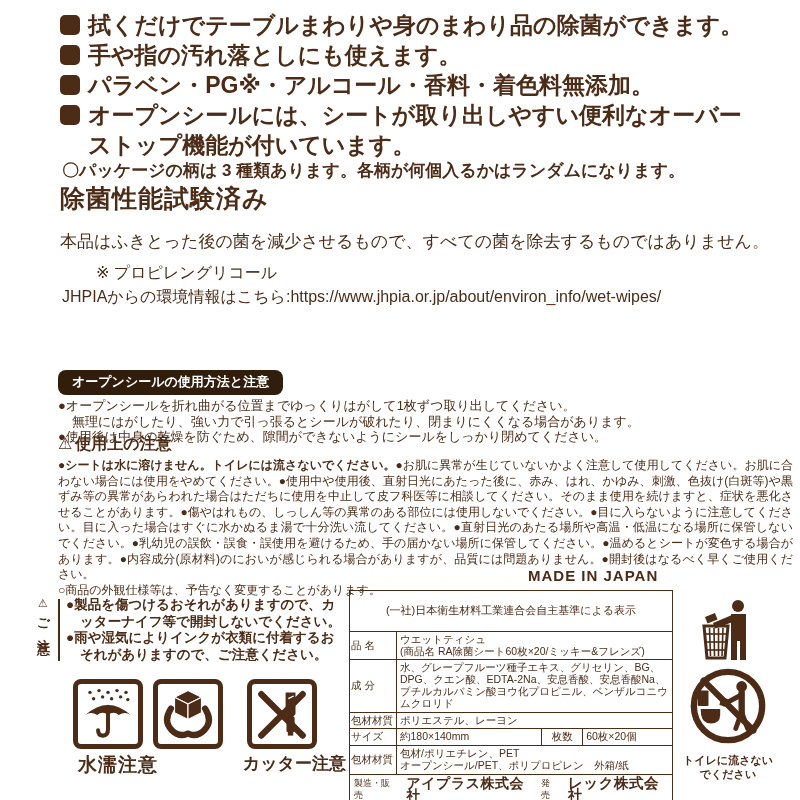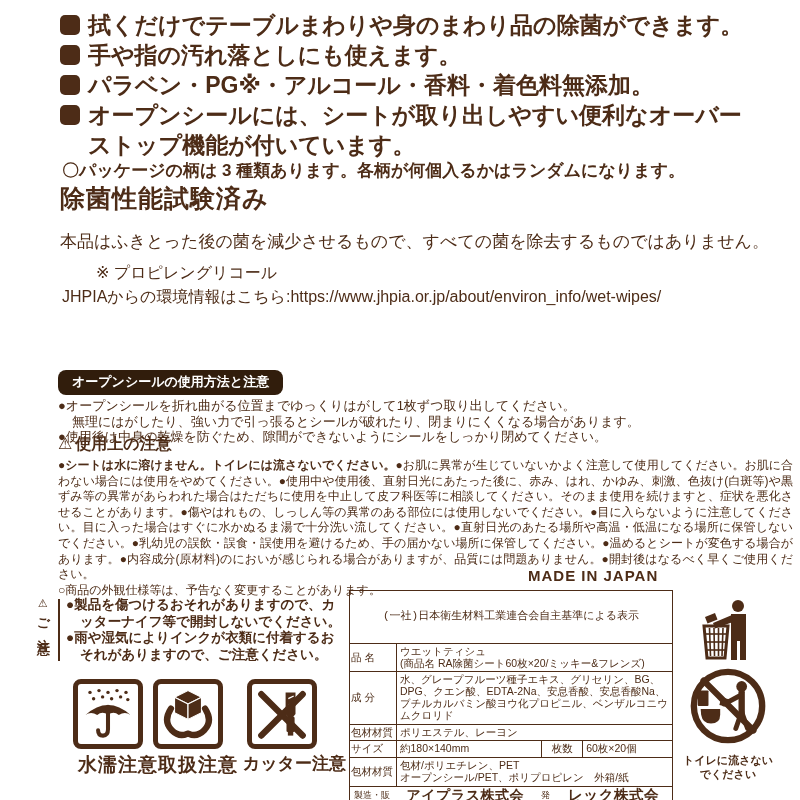--- a/index.html
+++ b/index.html
@@ -32,21 +32,21 @@
   .warn-glyph{font-weight:normal;margin-right:3px;}
   .usage-text{font-size:12px;line-height:15.6px;text-align:justify;}
   .usage-text b{font-weight:bold;}
   .appearance{font-size:12px;line-height:15.6px;}
 
   .made-in{left:528px;top:567px;font-size:15px;font-weight:bold;letter-spacing:1px;}
 
   
   .spec{left:349px;top:590px;width:324px;border-collapse:collapse;font-size:10.5px;line-height:11.8px;color:#4d2c17;}
   .spec td{border:1.5px solid #4d2c17;padding:2px 3px;vertical-align:middle;}
-  .spec .hd{text-align:center;font-size:11px;padding:20px 2px;font-family:Liberation Mono, monospace;}
+  .spec .hd{text-align:center;font-size:11px;padding:14px 2px;}
   .spec .lbl{width:44px;padding:2px 1px;}
   .spec .cnt-lbl{text-align:center;width:34px;}
   .maker-cell{padding:3px 4px !important;}
   .maker-line{display:flex;align-items:center;gap:10px;}
   .maker-small{font-size:9px;}
   .maker-name{font-size:14px;font-weight:bold;letter-spacing:0.5px;}
   .seller-name{font-size:14.5px;font-weight:bold;letter-spacing:0.5px;}
   .addr-line{display:flex;gap:6px;margin-top:2px;font-size:9.5px;line-height:11px;}
   .contact{font-weight:bold;}
 
@@ -202,21 +202,20 @@
       <svg width="54" height="54" viewBox="0 0 60 60">
         <g class="ink" stroke="#ffffff" stroke-width="1.3">
           <polygon points="30,4 45,11.5 30,19 15,11.5"></polygon>
           <polygon points="15,11.5 30,19 30,36 15,28.5"></polygon>
           <polygon points="45,11.5 30,19 30,36 45,28.5"></polygon>
         </g>
         <path class="ink-st" d="M11 24 Q2 38 12 48 Q20 56 29 52" stroke-width="7" stroke-linecap="round"></path>
         <path class="ink-st" d="M49 24 Q58 38 48 48 Q40 56 31 52" stroke-width="7" stroke-linecap="round"></path>
       </svg>
     </div>
-    <div class="hlabel">取扱注意</div>
   </div>
 
   <div class="hfig" style="left:218px;top:679px;width:128px;">
     <div class="hbox">
       <svg width="54" height="54" viewBox="0 0 60 60">
         <g class="ink">
           <polygon points="34,6 45,6 45,30 39.5,37 34,30"></polygon>
           <rect x="35" y="33" width="9" height="17" rx="1.5"></rect>
           <rect x="36.5" y="50" width="6" height="4"></rect>
         </g>

